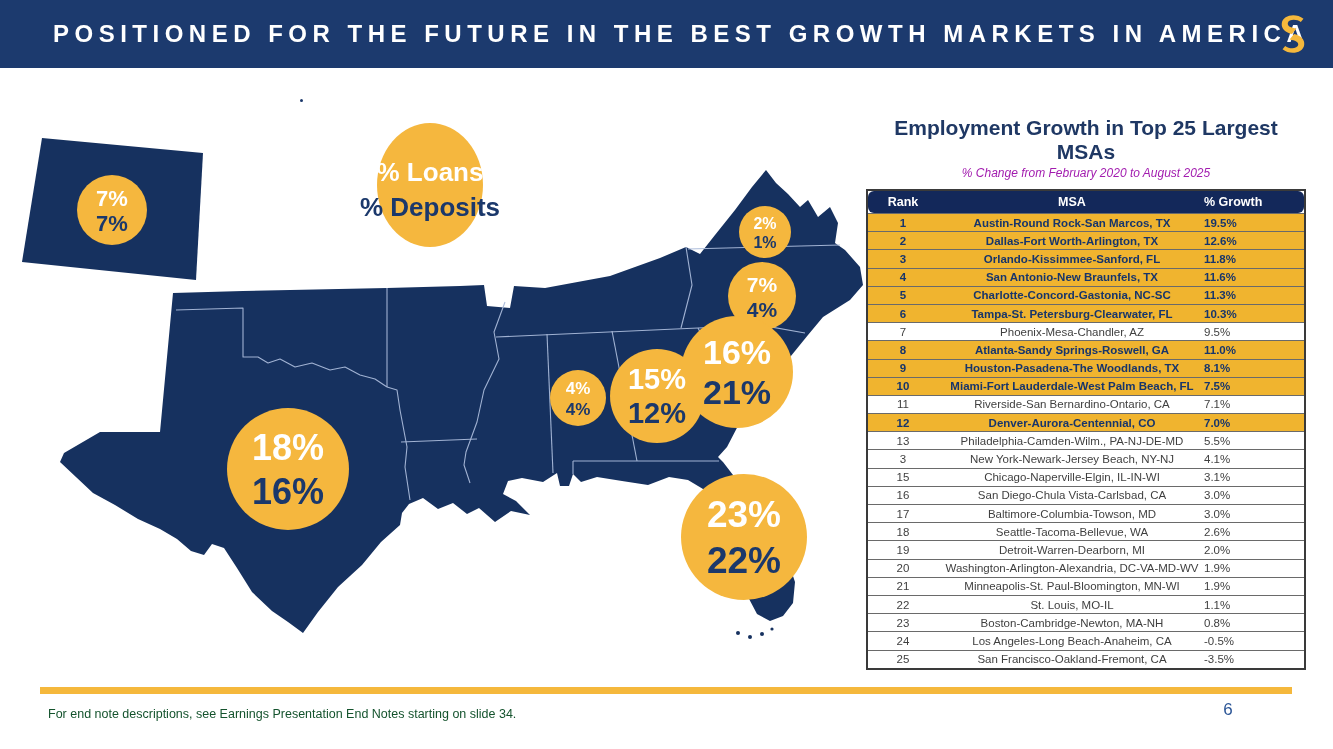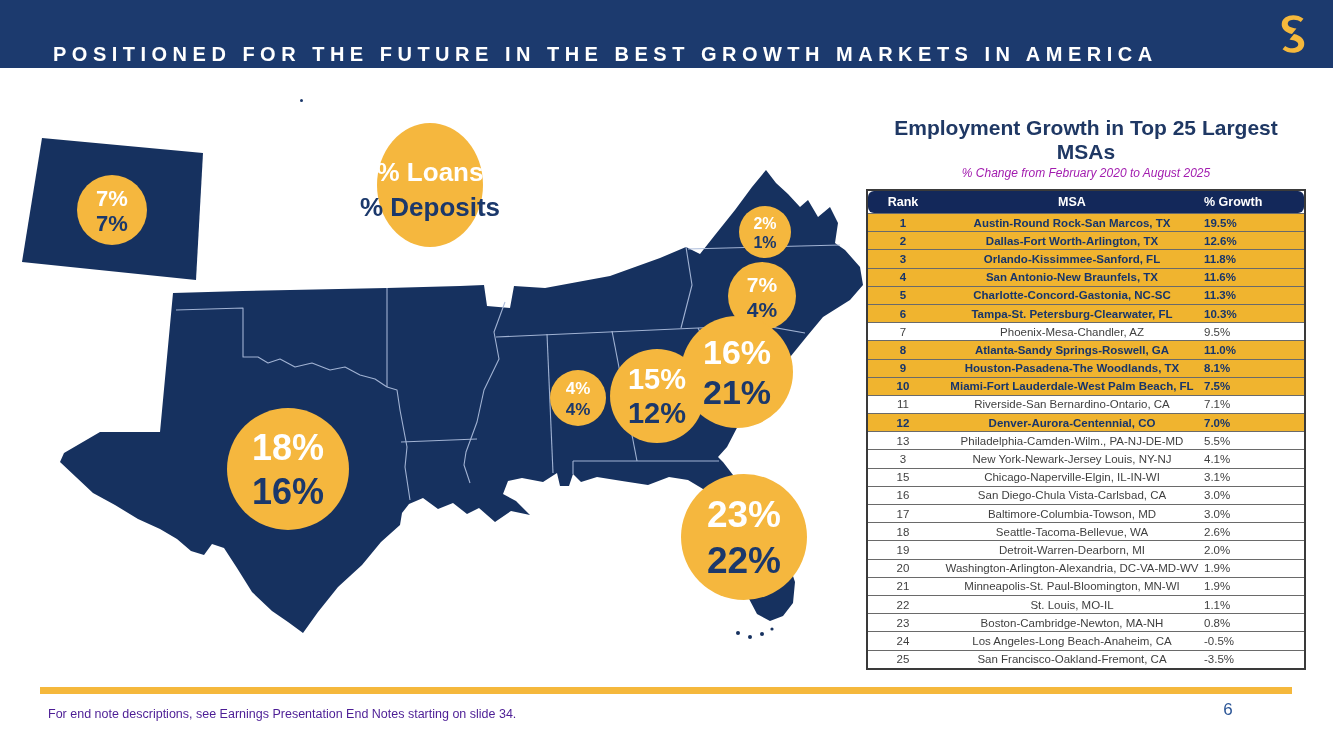--- a/index.html
+++ b/index.html
@@ -6,23 +6,22 @@
   body {
     width:1333px; height:749px; position:relative; overflow:hidden;
     background:#ffffff; font-family:"Liberation Sans", sans-serif;
   }
   .abs { position:absolute; }
 
   
   .title-bar { left:0; top:0; width:1333px; height:68px; background:#1C3A6E; }
   .slide-title {
     left:53px; top:0; height:68px; display:flex; align-items:center;
-    color:#ffffff; font-size:20px; font-weight:bold; letter-spacing:5.5px;
+    color:#ffffff; font-size:24px; font-weight:bold; letter-spacing:5.5px;
     white-space:nowrap;
-    margin-top:20px;
   }
   .brand-logo { left:1274px; top:12px; width:38px; height:44px; }
 
   
   .map-svg { left:0; top:95px; width:870px; height:565px; }
   .land { fill:#16315F; }
   .stateline { fill:none; stroke:#A9B9D9; stroke-width:1.1; stroke-linejoin:round; opacity:.95; }
   .bubble circle, .bubble ellipse { fill:#F5B73E; }
   .bubble text { text-anchor:middle; font-weight:bold; font-family:"Liberation Sans", sans-serif; }
   .bubble .loans   { fill:#ffffff; }
@@ -43,21 +42,21 @@
     border-top:1px solid #6A6A6A; background:#ffffff;
     font-size:11.5px; color:#3F3F3F;
   }
   .trow.gold { background:#F0B42F; color:#17356B; font-weight:bold; }
   .c-rank   { width:70px; text-align:center; flex:none; }
   .c-msa    { flex:1; text-align:center; padding-left:2px; white-space:nowrap; overflow:hidden; }
   .c-growth { width:100px; text-align:left; flex:none; }
 
   
   .gold-bar { left:40px; top:687px; width:1252px; height:7px; background:#F5B83C; }
-  .footnote { left:48px; top:707px; font-size:12.5px; color:#4c1d95; white-space:nowrap; }
+  .footnote { left:48px; top:707px; font-size:12.5px; color:#14532d; white-space:nowrap; }
   .pagenum  { left:1212px; top:700px; width:32px; text-align:center; font-size:17px; color:#2B5596; }
 </style>
 </head>
 <body>
 
 <div class="abs title-bar">
   <div class="abs slide-title">POSITIONED FOR THE FUTURE IN THE BEST GROWTH MARKETS IN AMERICA</div>
   <svg class="abs brand-logo" viewBox="0 0 34 44">
     <g transform="rotate(-6 17 22)">
       <path fill="#F5B83C" d="M29,8 C22,1 9,2 7,10 C5.5,16 10,20 16,22 L21,17 C15.5,15.5 12,13.5 13,10.5 C14,7 22,7 26,11 Z"></path>
@@ -231,21 +230,21 @@
           <div class="c-msa">Denver-Aurora-Centennial, CO</div>
           <div class="c-growth">7.0%</div>
         </div>
         <div class="trow">
           <div class="c-rank">13</div>
           <div class="c-msa">Philadelphia-Camden-Wilm., PA-NJ-DE-MD</div>
           <div class="c-growth">5.5%</div>
         </div>
         <div class="trow">
           <div class="c-rank">3</div>
-          <div class="c-msa">New York-Newark-Jersey Louis, NY-NJ</div>
+          <div class="c-msa">New York-Newark-Jersey Beach, NY-NJ</div>
           <div class="c-growth">4.1%</div>
         </div>
         <div class="trow">
           <div class="c-rank">15</div>
           <div class="c-msa">Chicago-Naperville-Elgin, IL-IN-WI</div>
           <div class="c-growth">3.1%</div>
         </div>
         <div class="trow">
           <div class="c-rank">16</div>
           <div class="c-msa">San Diego-Chula Vista-Carlsbad, CA</div>

